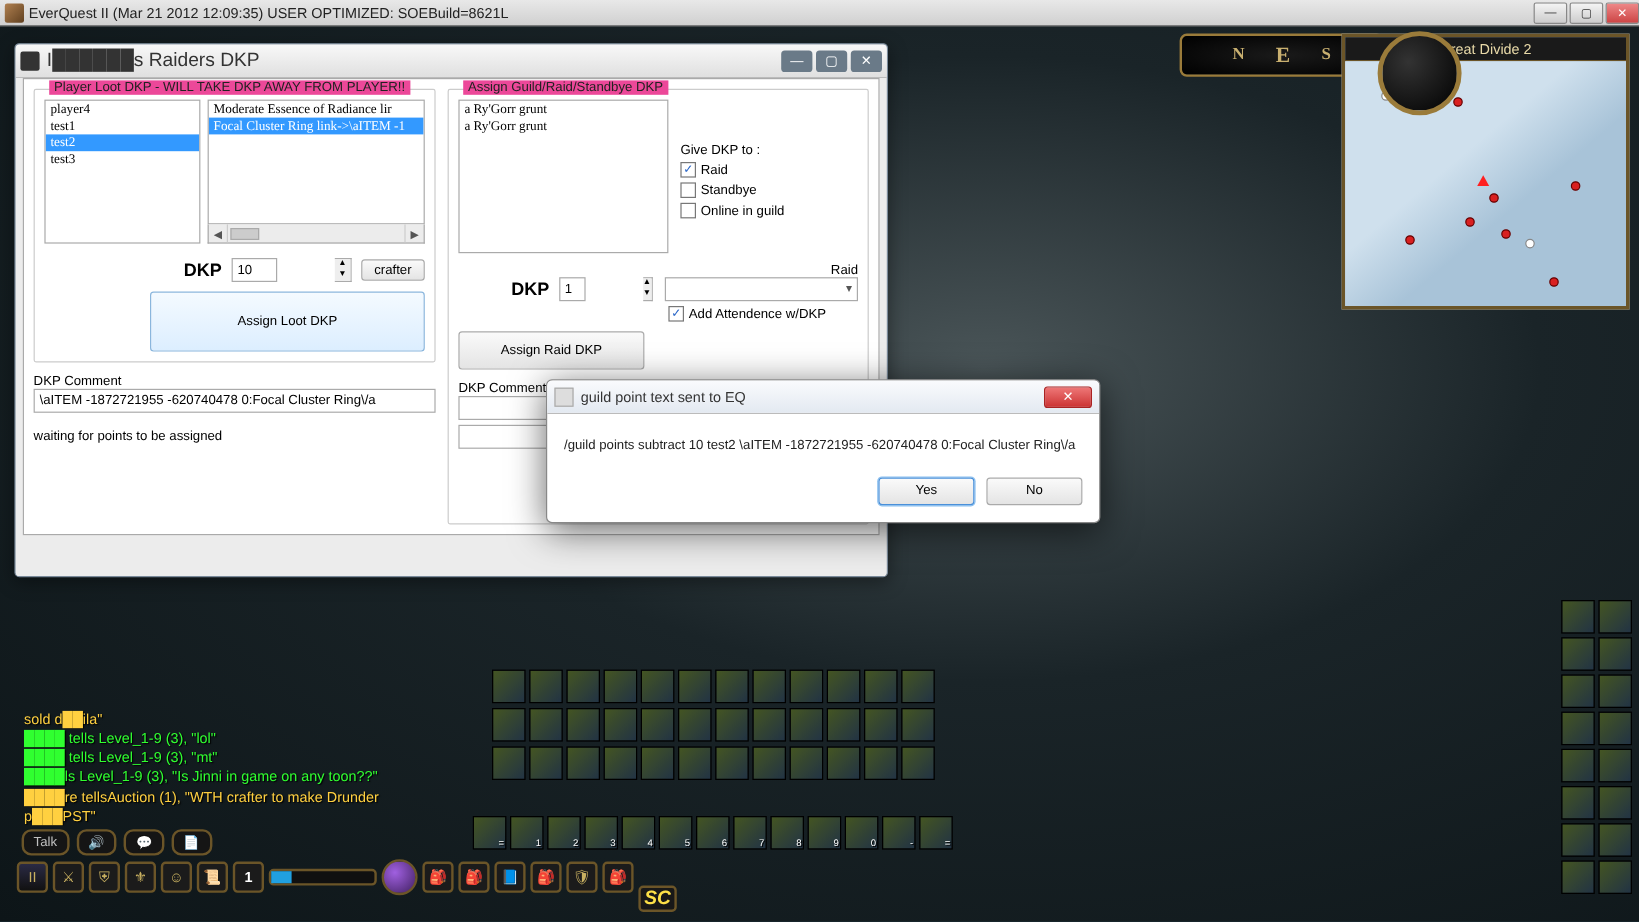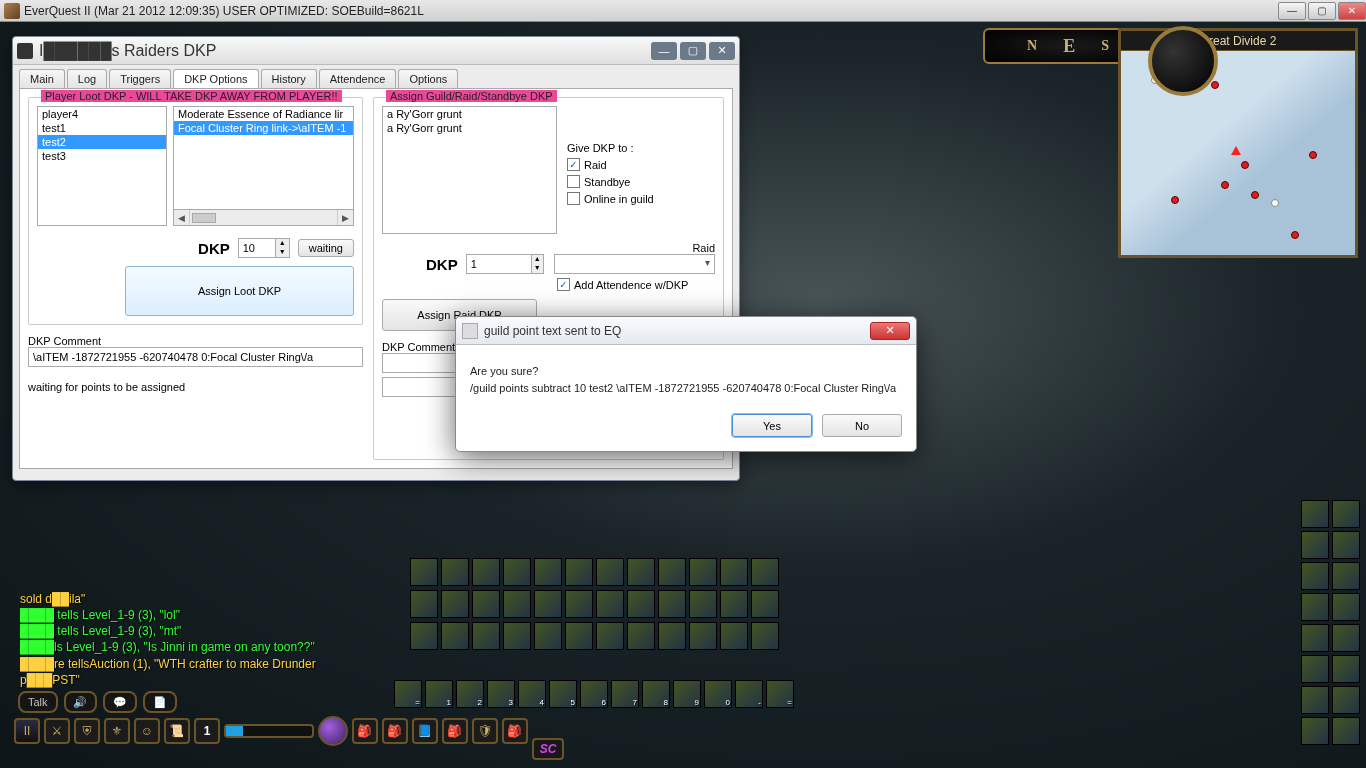--- a/index.html
+++ b/index.html
@@ -92,34 +92,34 @@
     position:absolute; top:-8px; left:12px;
     background:#ec4899; padding:0 4px; font-size:11px; color:#222;
   }
   .col-left { width:335px; display:flex; flex-direction:column; }
   .col-right { flex:1; display:flex; flex-direction:column; }
   
   .listbox {
     border:1px solid #aaa; background:#fff;
     font-size:11px; overflow:hidden;
   }
-  .listbox .item { padding:1px 4px; white-space:nowrap; }
+  .listbox .item { padding:1px 4px; white-space:nowrap;font-family:Liberation Serif, serif; }
   .listbox .item.selected { background:#3399ff; color:#fff; }
   .two-lists { display:flex; gap:6px; }
   .player-list { width:130px; height:120px; }
   .item-list-wrap { flex:1; display:flex;flex-direction:column; }
   .item-list { flex:1; height:102px; }
   .hscroll { height:16px; border:1px solid #aaa;border-top:none;background:#ececec;display:flex;align-items:center; }
   .hscroll .arr{width:16px;height:100%;display:flex;align-items:center;justify-content:center;font-size:9px;color:#555;border-right:1px solid #ccc;}
   .hscroll .arr.r{border-left:1px solid #ccc;border-right:none;margin-left:auto;}
   .hscroll .thumb{width:24px;height:10px;background:#ccc;border:1px solid #aaa;margin-left:2px;}
   
   .row-dkp { display:flex;align-items:center;gap:8px;margin-top:12px;}
   .dkp-label { font-weight:bold;font-size:15px;margin-left:44px; }
-  .spin { display:flex; }
+  .spin { display:flex;gap:48px; }
   .spin input { width:38px;height:20px;border:1px solid #aaa;font-size:11px;padding:2px 4px;}
   .spin .sp-btns { display:flex;flex-direction:column;width:14px;border:1px solid #aaa;border-left:none;}
   .spin .sp-btns span{height:9px;font-size:7px;text-align:center;line-height:8px;background:#eee;}
   .btn {
     border:1px solid #aaa; background:linear-gradient(#fafafa,#e4e4e4);
     padding:2px 10px; border-radius:3px; font-size:11px;
   }
   .big-btn {
     border:1px solid #8ab6dd;
     background:linear-gradient(#f4faff,#dceeff);
@@ -233,21 +233,21 @@
     display:flex;align-items:center;justify-content:center;
     font-size:12px;color:#c8b060;
   }
   .bottombar .bb.logo{background:linear-gradient(#2a2a44,#111);}
   .xp-bar {
     width:90px;height:14px;border:2px solid #6b5528;border-radius:4px;
     background:#101010;position:relative;
   }
   .xp-bar .fill{height:100%;width:20%;background:#20a0e0;}
   .orb{width:30px;height:30px;border-radius:50%;border:2px solid #6b5528;background:radial-gradient(circle at 35% 35%,#a060e0,#402060);}
-  .sc-badge{width:32px;height:22px;border:2px solid #6b5528;border-radius:4px;background:#181818;color:#d946ef;font-style:italic;font-weight:bold;font-size:12px;display:flex;align-items:center;justify-content:center;margin-top:37px;}
+  .sc-badge{width:32px;height:22px;border:2px solid #6b5528;border-radius:4px;background:#181818;color:#fde047;font-style:italic;font-weight:bold;font-size:16px;display:flex;align-items:center;justify-content:center;margin-top:37px;}
 </style>
 </head>
 <body>
 
 <div class="game-bg"></div>
 
 <div class="os-titlebar">
   <div class="app-icon"></div>
   <div class="title-text">EverQuest II (Mar 21 2012 12:09:35) USER OPTIMIZED: SOEBuild=8621L</div>
   <div class="win-controls">
@@ -258,29 +258,20 @@
 </div>
 
 <div class="app-window">
   <div class="app-titlebar">
     <div class="app-small-icon"></div>
     <div class="title">I██████s Raiders DKP</div>
     <div class="spacer"></div>
     <div class="ctl min">—</div>
     <div class="ctl max">▢</div>
     <div class="ctl x">✕</div>
-  </div>
-  <div class="tabs">
-    <div class="tab">Main</div>
-    <div class="tab">Log</div>
-    <div class="tab">Triggers</div>
-    <div class="tab active">DKP Options</div>
-    <div class="tab">History</div>
-    <div class="tab">Attendence</div>
-    <div class="tab">Options</div>
   </div>
   <div class="tab-body">
 
     <div class="col-left">
       <div class="groupbox" style="flex:0 0 auto;">
         <div class="legend">Player Loot DKP - WILL TAKE DKP AWAY FROM PLAYER!!</div>
         <div class="two-lists">
           <div class="listbox player-list">
             <div class="item">player4</div>
             <div class="item">test1</div>
@@ -302,21 +293,21 @@
         <div class="row-dkp">
           <div style="flex:1"></div>
           <div class="dkp-label">DKP</div>
           <div class="spin">
             <input value="10" style="">
             <div class="sp-btns">
                 <span>▲</span>
                 <span>▼</span>
               </div>
           </div>
-          <button class="btn">waiting</button>
+          <button class="btn">crafter</button>
         </div>
         <div class="big-btn" style="margin-left:88px;">Assign Loot DKP</div>
       </div>
       <div class="field-row">
         <div>DKP Comment</div>
         <input class="text-input" value="\aITEM -1872721955 -620740478 0:Focal Cluster Ring\/a" style="">
       </div>
       <div style="margin-top:14px;">waiting for points to be assigned</div>
     </div>
 
@@ -377,21 +368,20 @@
   </div>
 </div>
 
 <div class="dialog">
   <div class="dlg-title">
     <div class="dlg-icon"></div>
     <span>guild point text sent to EQ</span>
     <div class="dlg-close">✕</div>
   </div>
   <div class="body">
-    <div>Are you sure?</div>
     <div>/guild points subtract 10 test2 \aITEM -1872721955 -620740478 0:Focal Cluster Ring\/a</div>
   </div>
   <div class="btns">
     <button class="btn primary">Yes</button>
     <button class="btn">No</button>
   </div>
 </div>
 
 <div class="compass">
   <span>N</span>

